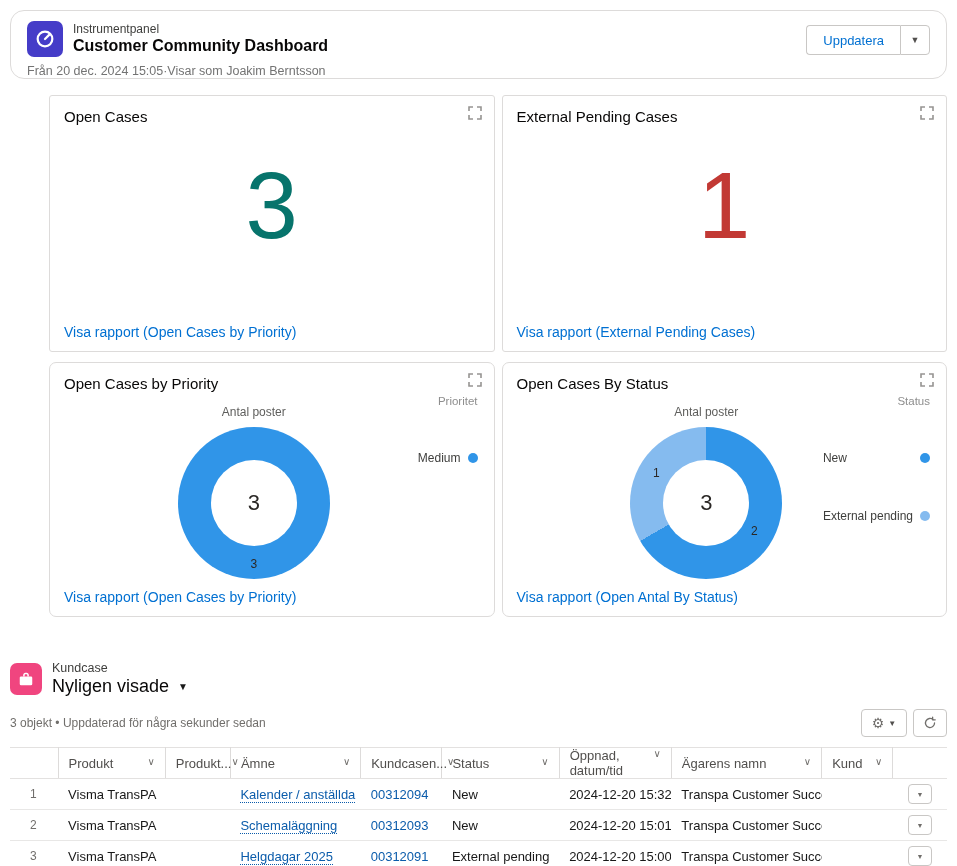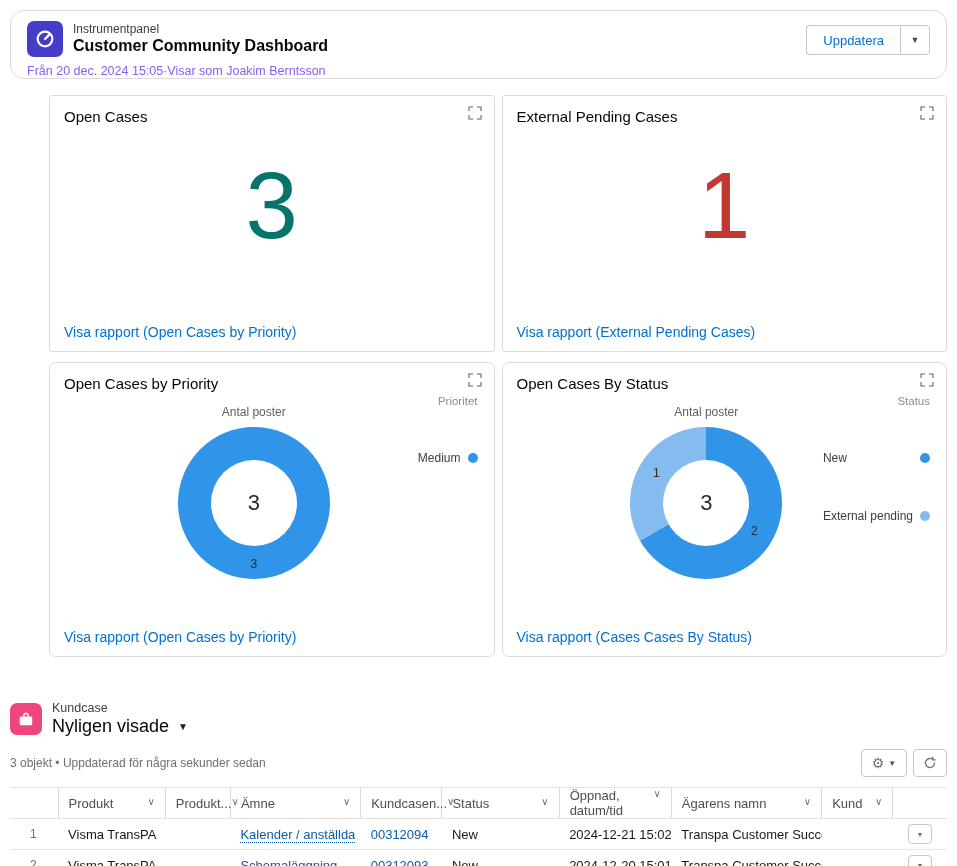--- a/index.html
+++ b/index.html
@@ -10,33 +10,33 @@
   
   .hdr-card { border:1px solid #dddbda; border-radius:14px; padding:10px 16px 0 16px;
     display:flex; justify-content:space-between; align-items:flex-start; background:#fff; }
   .hdr-left { display:flex; flex-direction:column; }
   .hdr-top { display:flex; align-items:center; gap:10px; }
   .dash-icon { width:36px; height:36px; border-radius:7px; background:#453cc8;
     display:flex; align-items:center; justify-content:center; flex:0 0 auto; }
   .hdr-titles { display:flex; flex-direction:column; }
   .hdr-type { font-size:12px; color:#3e3e3c; }
   .hdr-title { font-size:16px; font-weight:bold; color:#080707; line-height:1.25; }
-  .hdr-meta { font-size:12.5px; color:#8b5cf6; margin-top:7px; }
+  .hdr-meta { font-size:12.5px; color:#737373; margin-top:7px; }
   .btn-group { display:flex; margin-top:4px; }
   .btn { background:#fff; border:1px solid #c9c7c5; height:30px; font-size:13px;
     color:#0070d2; padding:0 16px; cursor:pointer; font-family:inherit; }
   .btn-main { border-radius:4px 0 0 4px; border-right:none; }
   .btn-caret { border-radius:0 4px 4px 0; width:30px; color:#514f4d; font-size:9px;
     padding:0; }
 
   
   .grid { display:grid; grid-template-columns:1fr 1fr; gap:10px 7px; margin-top:16px;padding-left:39px; }
   .panel { border:1px solid #dddbda; border-radius:3px; position:relative; background:#fff; }
   .panel.metric { height:257px; }
-  .panel.donutp { height:295px;border-radius:7px; }
+  .panel.donutp { height:255px;border-radius:7px; }
   .panel-title { position:absolute; top:12px; left:14px; font-size:15px; color:#080707; }
   .expand { position:absolute; top:10px; right:12px; width:14px; height:14px;
     cursor:pointer; color:#969492; }
   .panel-link { position:absolute; bottom:11px; left:14px; font-size:14px;
     color:#0070d2; text-decoration:none; cursor:pointer; }
   .metric-value { position:absolute; top:43%; left:50%; transform:translate(-50%,-50%);
     font-size:94px; font-weight:400; line-height:1; }
 
   .chart-title { position:absolute; top:42px; left:0; right:36px; text-align:center;
     font-size:12px; color:#5e5e5c; }
@@ -196,21 +196,21 @@
         <div class="legend-title">Status</div>
         <div class="legend-item">
           <span>New</span>
           <span class="legend-dot" style="background: rgb(48, 149, 232);"></span>
         </div>
         <div class="legend-item">
           <span>External pending</span>
           <span class="legend-dot" style="background: rgb(133, 187, 239);"></span>
         </div>
       </div>
-      <a class="panel-link">Visa rapport (Cases Cases By Status)</a>
+      <a class="panel-link">Visa rapport (Open Antal By Status)</a>
     </div>
   </div>
 
   <div class="list-section">
     <div class="list-head">
       <div class="case-icon">
         <svg width="20" height="20" viewBox="0 0 24 24">
           <rect x="4.5" y="9" width="15" height="10.5" rx="1.6" fill="#fff"></rect>
           <path d="M9.5 9V7.2a1.7 1.7 0 0 1 1.7-1.7h1.6a1.7 1.7 0 0 1 1.7 1.7V9" fill="none" stroke="#fff" stroke-width="1.8"></path>
         </svg>
@@ -308,21 +308,21 @@
         </tr>
       </thead>
       <tbody>
         <tr>
           <td class="rownum">1</td>
           <td>Visma TransPA</td>
           <td></td>
           <td><a class="cell-link dotted">Kalender / anställda</a></td>
           <td><a class="cell-link">00312094</a></td>
           <td>New</td>
-          <td>2024-12-21 15:02</td>
+          <td>2024-12-20 15:32</td>
           <td>Transpa Customer Success</td>
           <td></td>
           <td>
               <button class="row-action">▼</button>
             </td>
         </tr>
         <tr>
           <td class="rownum">2</td>
           <td>Visma TransPA</td>
           <td></td>

